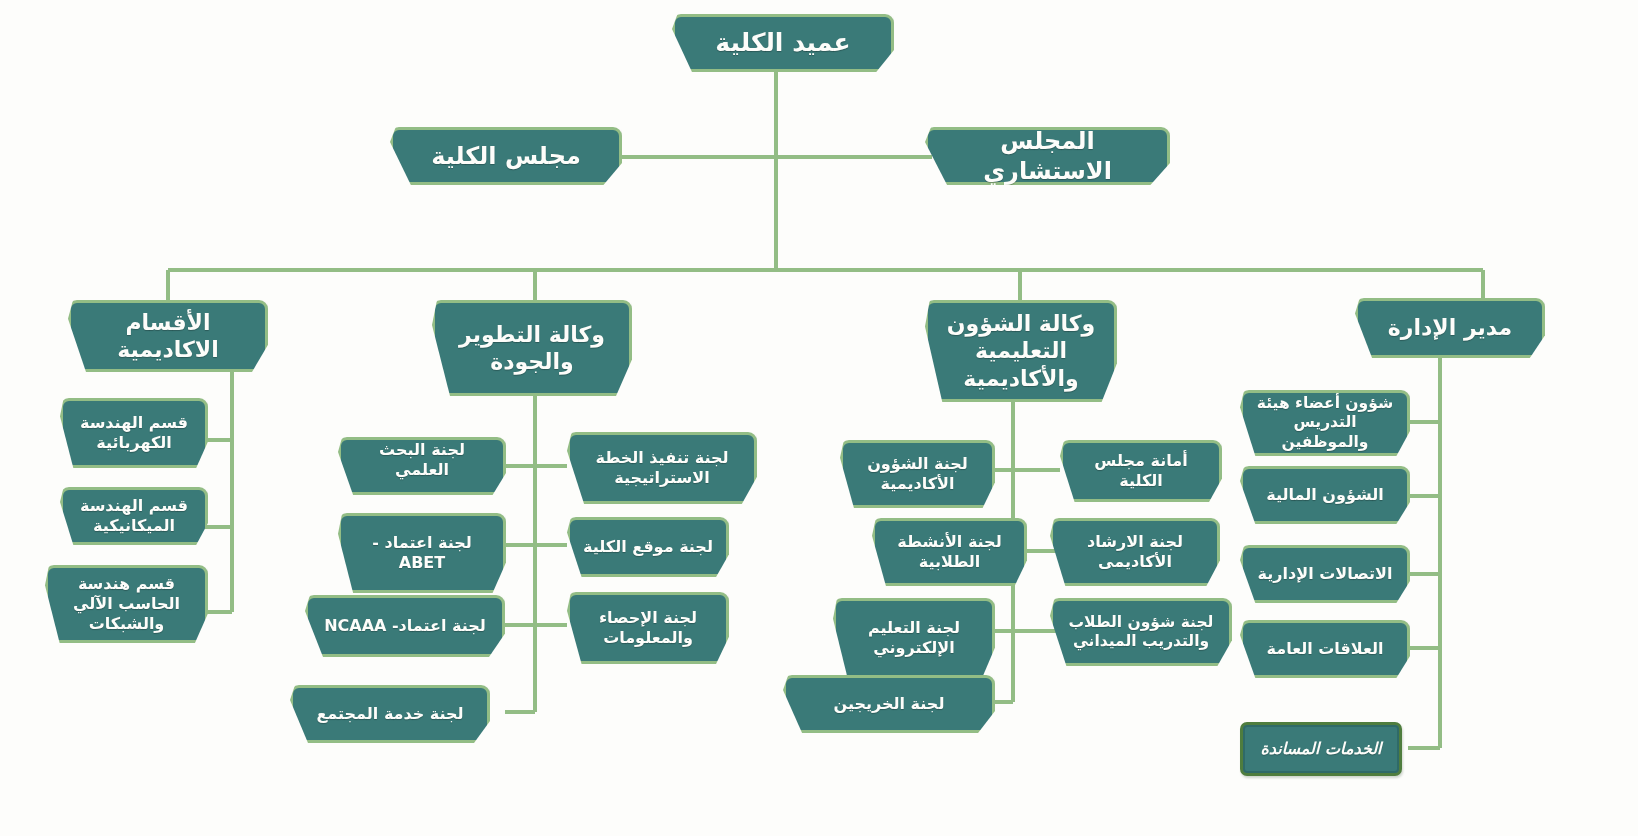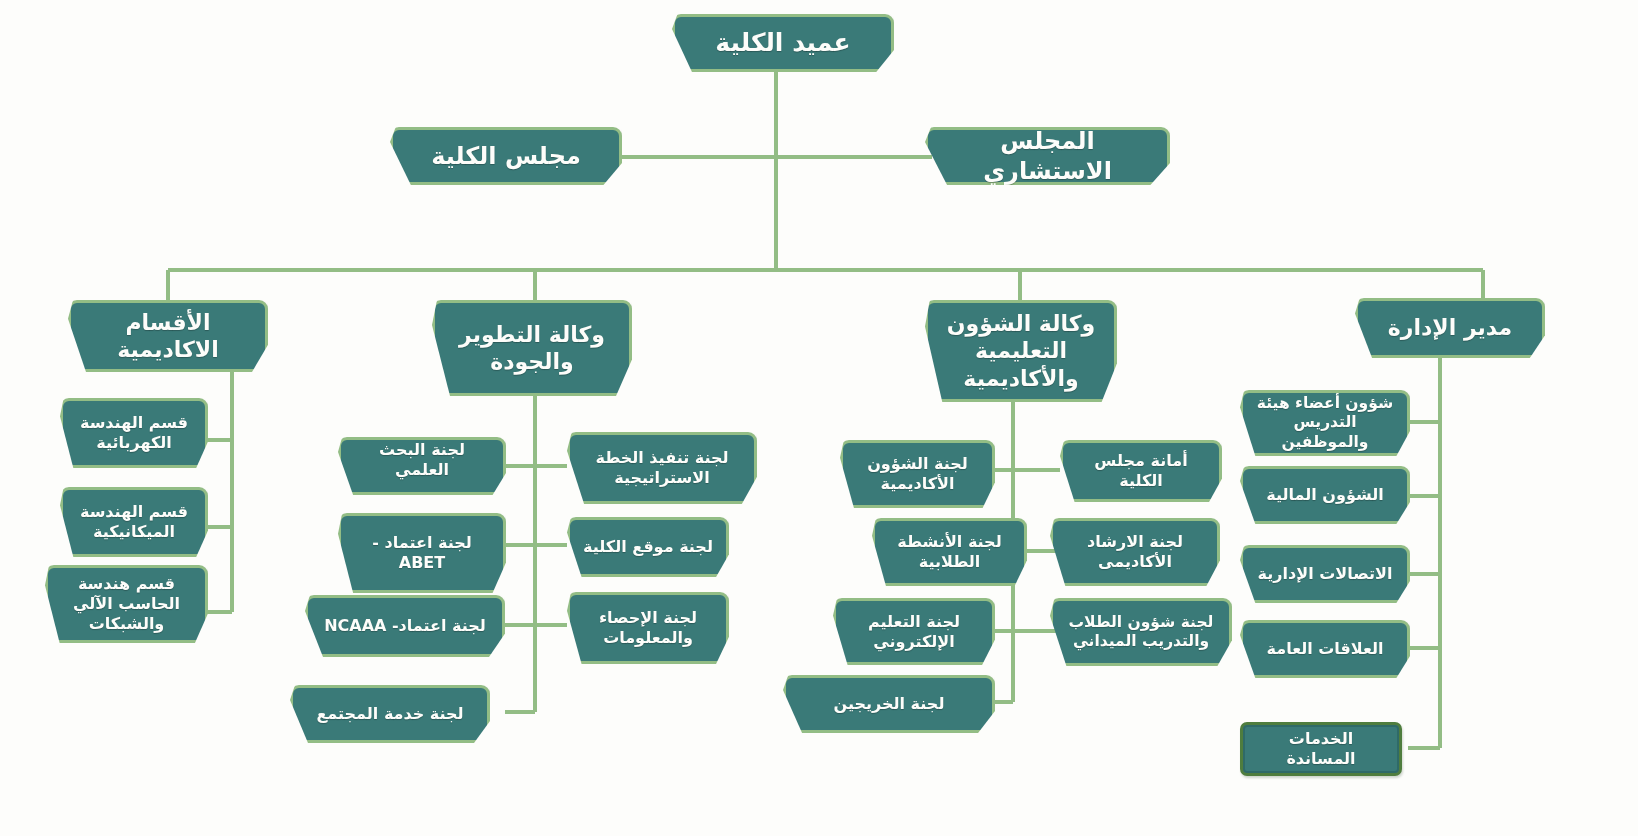--- a/index.html
+++ b/index.html
@@ -108,21 +108,21 @@
   <div class="node t-l2" style="left:925px;top:127px;width:245px;height:58px;">
     <span>المجلس الاستشاري</span>
   </div>
 
   <div class="node t-l3" style="left:68px;top:300px;width:200px;height:72px;">
     <span>الأقسام الاكاديمية</span>
   </div>
   <div class="node t-leaf" style="left:60px;top:398px;width:148px;height:70px;">
     <span>قسم الهندسة الكهربائية</span>
   </div>
-  <div class="node t-leaf" style="left:60px;top:487px;width:148px;height:70px;text-align:center;">
+  <div class="node t-leaf" style="left:60px;top:487px;width:148px;height:58px;text-align:center;">
     <span>قسم الهندسة الميكانيكية</span>
   </div>
   <div class="node t-leaf" style="left:45px;top:565px;width:163px;height:78px;">
     <span>قسم هندسة الحاسب الآلي والشبكات</span>
   </div>
 
   <div class="node t-l3" style="left:432px;top:300px;width:200px;height:96px;">
     <span>وكالة التطوير والجودة</span>
   </div>
 
@@ -162,21 +162,21 @@
   <div class="node t-leaf-sm" style="left:1050px;top:598px;width:182px;height:68px;">
     <span>لجنة شؤون الطلاب والتدريب الميداني</span>
   </div>
 
   <div class="node t-leaf" style="left:840px;top:440px;width:155px;height:68px;">
     <span>لجنة الشؤون الأكاديمية</span>
   </div>
   <div class="node t-leaf" style="left:872px;top:518px;width:155px;height:68px;">
     <span>لجنة الأنشطة الطلابية</span>
   </div>
-  <div class="node t-leaf" style="left:833px;top:598px;width:162px;height:67px;">
+  <div class="node t-leaf" style="left:833px;top:598px;width:162px;height:80px;">
     <span>لجنة التعليم الإلكتروني</span>
   </div>
   <div class="node t-leaf" style="left:783px;top:675px;width:212px;height:58px;">
     <span>لجنة الخريجين</span>
   </div>
 
   <div class="node t-l3" style="left:1355px;top:298px;width:190px;height:60px;">
     <span>مدير الإدارة</span>
   </div>
   <div class="node t-leaf-sm" style="left:1240px;top:390px;width:170px;height:66px;">
@@ -184,17 +184,17 @@
   </div>
   <div class="node t-leaf" style="left:1240px;top:466px;width:170px;height:58px;">
     <span>الشؤون المالية</span>
   </div>
   <div class="node t-leaf" style="left:1240px;top:545px;width:170px;height:58px;">
     <span>الاتصالات الإدارية</span>
   </div>
   <div class="node t-leaf" style="left:1240px;top:620px;width:170px;height:58px;">
     <span>العلاقات العامة</span>
   </div>
-  <div class="node plain t-leaf" style="left:1240px;top:722px;width:162px;height:54px;">
+  <div class="node plain t-leaf" style="left:1240px;top:722px;width:162px;height:54px;font-style:italic;">
     <span>الخدمات المساندة</span>
   </div>
 
 </div>
 
 </body></html>

